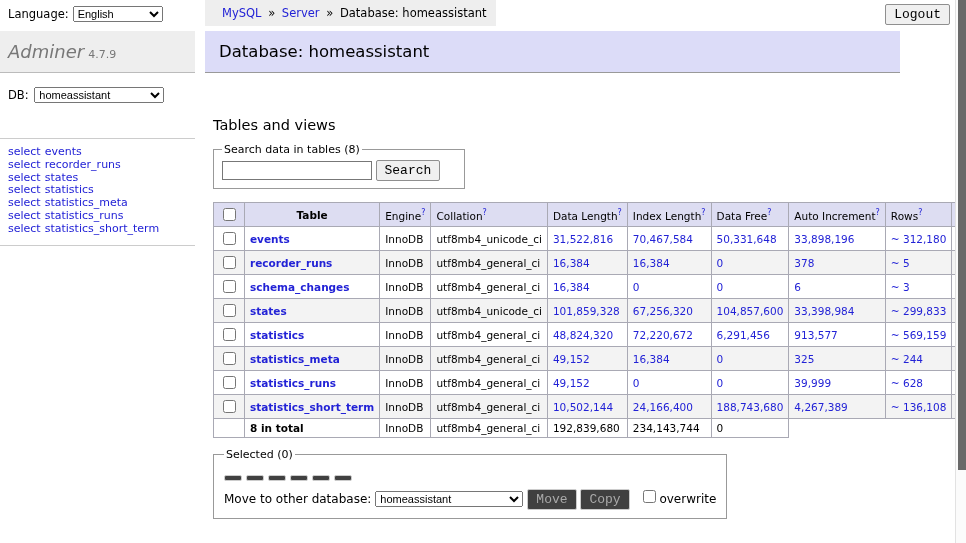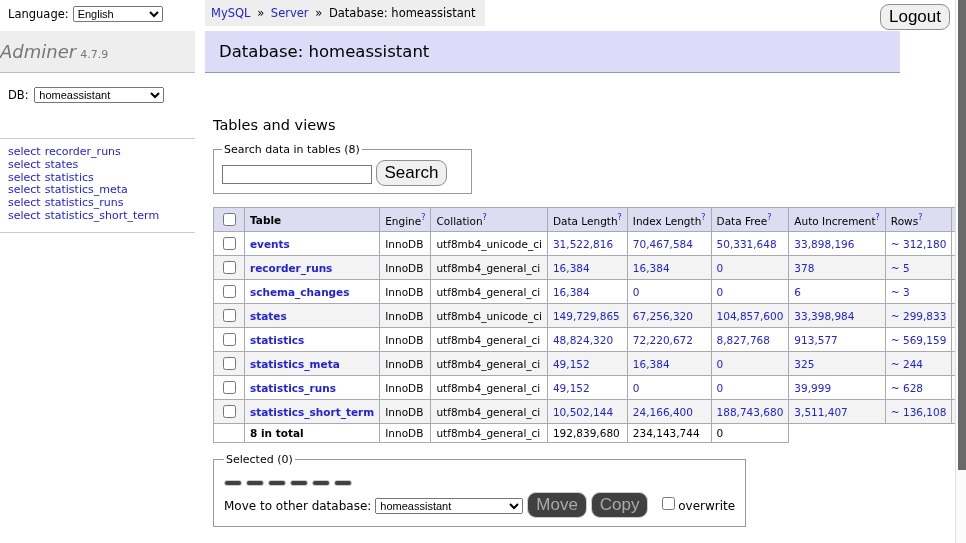--- a/index.html
+++ b/index.html
@@ -13,58 +13,58 @@
   html,body{margin:0;padding:0;width:966px;height:543px;overflow:hidden;
     background:#fff;color:#000;
     font-family:"DejaVu Sans","Liberation Sans",sans-serif;font-size:12px;}
   a{color:var(--link);text-decoration:none;cursor:pointer;}
 
   
   #sidebar{position:absolute;left:0;top:0;width:195px;height:543px;background:#fff;}
   .lang-row{padding:6px 0 0 8px;font-size:11.5px;}
   .lang-row select{width:90px;font-size:11px;margin-left:4px;}
   #logo{margin-top:9px;background:var(--graybg);border-bottom:1px solid #bbb;
-        padding:10px 0 10px 0;}
+        padding:10px 0 10px 8px;}
   #logo .brand{font-style:italic;font-size:18px;color:#777;}
   #logo .ver{font-size:11px;color:#777;margin-left:4px;}
   .db-row{padding:14px 0 0 8px;font-size:11.5px;}
   .db-row select{width:130px;font-size:11px;margin-left:2px;}
   .side-links{padding:12px 0 0 8px;font-size:11.5px;line-height:14px;width:180px;}
   .side-links a{margin-right:14px;white-space:nowrap;}
   .side-hr{border:none;border-top:1px solid #ccc;margin:9px 0 0 0;width:195px;}
   #table-list{padding:7px 0 0 8px;font-size:11px;line-height:12.8px;}
   #table-list p{margin:0;white-space:nowrap;}
   #table-list a{margin-right:4px;}
 
   
   #main{position:absolute;left:205px;top:0;width:695px;}
-  #breadcrumb{display:inline-block;background:var(--graybg);padding:6px 9px 6px 6px;
+  #breadcrumb{display:inline-block;background:var(--graybg);padding:6px 9px 6px 17px;
       font-size:11.5px;}
   #breadcrumb .sep{color:#000;margin:0 3px;}
   #logout-btn{position:absolute;right:16px;top:4px;}
-  button{font-family:Liberation Sans, sans-serif;font-size:17px;
-      background:#f0f0f0;border:1px solid #8f8f8f;border-radius:9px;
+  button{font-family:Liberation Mono, monospace;font-size:13px;
+      background:#f0f0f0;border:1px solid #8f8f8f;border-radius:2px;
       padding:2px 8px;color:#000;cursor:pointer;}
   button:disabled,button.disabled{color:#aaa;border-color:#ccc;background:#404040;cursor:default;}
   h2.title{margin:5px 0 0 0;background:var(--titlebg);border-bottom:1px solid #999;
       font-weight:normal;font-size:16.5px;padding:11px 0 11px 14px;}
   .actions{margin:15px 0 0 8px;font-size:11.5px;}
   .actions a{margin-right:22px;}
   h3{font-weight:normal;font-size:14.5px;margin:15px 0 0 8px;}
   fieldset{display:inline-block;border:1px solid #999;margin:10px 0 0 8px;
       padding:4px 24px 7px 8px;font-size:11px;}
   legend{font-size:11px;padding:0 2px;}
   #search-input{width:150px;height:19px;border:1px solid #777;font-size:11px;padding:1px 3px;}
 
   
   table.data{border-collapse:collapse;margin:13px 0 0 8px;font-size:10.5px;}
   table.data th,table.data td{border:1px solid var(--cellborder);
       padding:2px 5px;line-height:14px;white-space:nowrap;}
   table.data th{background:var(--headbg);font-weight:normal;text-align:left;}
-  table.data th.tcol{font-weight:bold;min-width:112px;}
+  table.data th.tcol{font-weight:bold;text-align:center;min-width:112px;}
   table.data sup{font-size:8px;color:var(--link);}
   td.num{color:var(--link);min-width:60px;}
   td.tname a{font-weight:bold;}
   td.comment{min-width:50px;}
   tr.even td{background:#f3f3f3;}
   tr.total td{font-weight:normal;}
   tr.total td.num{color:#000;}
   tr.total td.tname{font-weight:bold;}
   td.cb,th.cb{text-align:center;padding:1px 2px;}
 
@@ -96,20 +96,21 @@
   <div class="db-row">
     <span>DB:</span>
     <select><option>homeassistant</option></select>
   </div>
   <div class="side-links">
     
   <a></a><a class="even"></a><a></a><a class="even"></a></div>
   <hr class="side-hr">
   <div id="table-list">
 
+  <p><a>select</a><a>events</a></p>
       <p class="even"><a>select</a><a>recorder_runs</a></p>
       <p class="even"><a>select</a><a>states</a></p>
       <p><a>select</a><a>statistics</a></p>
       <p class="even"><a>select</a><a>statistics_meta</a></p>
       <p><a>select</a><a>statistics_runs</a></p>
       <p class="even"><a>select</a><a>statistics_short_term</a></p>
     </div>
   <hr class="side-hr">
 </div>
 
@@ -187,35 +188,35 @@
         <td class="num">0</td>
         <td class="num">6</td>
         <td class="num">~ 3</td>
         <td class="comment"></td>
       </tr>
         <tr class="even">
         <td class="cb"><input type="checkbox" style=""></td>
         <td class="tname"><a>states</a></td>
         <td>InnoDB</td>
         <td>utf8mb4_unicode_ci</td>
-        <td class="num">149,729,865</td>
+        <td class="num">101,859,328</td>
         <td class="num">67,256,320</td>
         <td class="num">104,857,600</td>
         <td class="num">33,398,984</td>
         <td class="num">~ 299,833</td>
         <td class="comment"></td>
       </tr>
         <tr>
         <td class="cb"><input type="checkbox" style=""></td>
         <td class="tname"><a>statistics</a></td>
         <td>InnoDB</td>
         <td>utf8mb4_general_ci</td>
         <td class="num">48,824,320</td>
         <td class="num">72,220,672</td>
-        <td class="num">8,827,768</td>
+        <td class="num">6,291,456</td>
         <td class="num">913,577</td>
         <td class="num">~ 569,159</td>
         <td class="comment"></td>
       </tr>
         <tr class="even">
         <td class="cb"><input type="checkbox" style=""></td>
         <td class="tname"><a>statistics_meta</a></td>
         <td>InnoDB</td>
         <td>utf8mb4_general_ci</td>
         <td class="num">49,152</td>
@@ -238,21 +239,21 @@
         <td class="comment"></td>
       </tr>
         <tr class="even">
         <td class="cb"><input type="checkbox" style=""></td>
         <td class="tname"><a>statistics_short_term</a></td>
         <td>InnoDB</td>
         <td>utf8mb4_general_ci</td>
         <td class="num">10,502,144</td>
         <td class="num">24,166,400</td>
         <td class="num">188,743,680</td>
-        <td class="num">3,511,407</td>
+        <td class="num">4,267,389</td>
         <td class="num">~ 136,108</td>
         <td class="comment"></td>
       </tr>
       </tbody>
     <tbody>
       <tr class="total">
         <td class="cb"></td>
         <td class="tname">8 in total</td>
         <td>InnoDB</td>
         <td>utf8mb4_general_ci</td>

